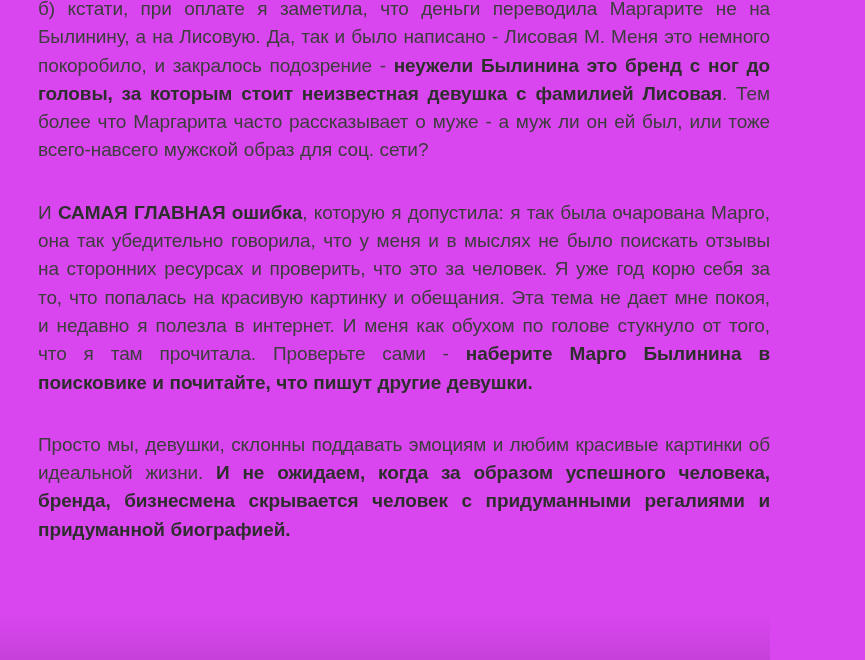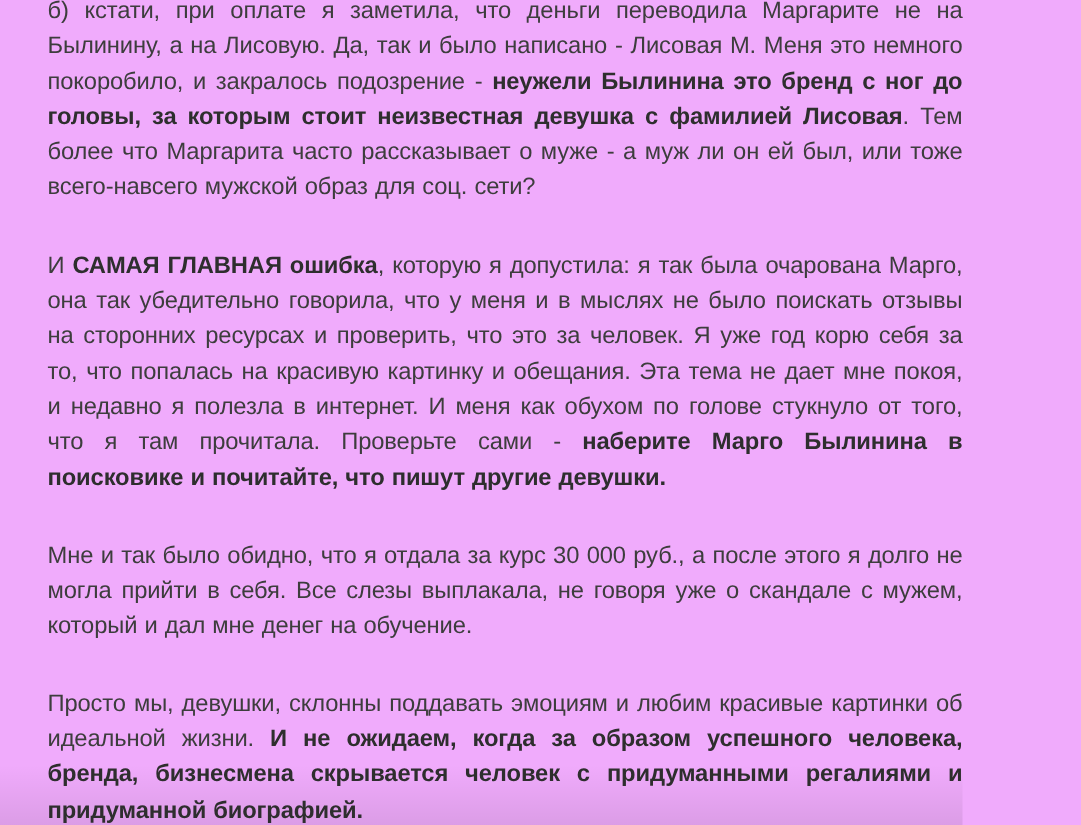--- a/index.html
+++ b/index.html
@@ -10,21 +10,21 @@
   body {
     width: 865px;
     height: 660px;
     overflow: hidden;
     position: relative;
     font-family: "Liberation Sans", sans-serif;
   }
   .page {
     position: absolute;
     inset: 0;
-    background: #f0abfc;
+    background: #d946ef;
   }
   .doc {
     position: absolute;
     left: 38px;
     top: -5px;
     width: 732px;
     z-index: 1;
   }
   .doc p {
     margin: 0 0 34px 0;
@@ -51,16 +51,15 @@
   }
 </style>
 </head>
 <body>
 
 <div class="page">
   <div class="fade"></div>
   <div class="doc">
       <p><span>б) кстати, при оплате я заметила, что деньги переводила Маргарите не на Былинину, а на Лисовую. Да, так и было написано - Лисовая М. Меня это немного покоробило, и закралось подозрение - </span><span class="b">неужели Былинина это бренд с ног до головы, за которым стоит неизвестная девушка с фамилией Лисовая</span><span>. Тем более что Маргарита часто рассказывает о муже - а муж ли он ей был, или тоже всего-навсего мужской образ для соц. сети?</span></p>
       <p><span>И </span><span class="b">САМАЯ ГЛАВНАЯ ошибка</span><span>, которую я допустила: я так была очарована Марго, она так убедительно говорила, что у меня и в мыслях не было поискать отзывы на сторонних ресурсах и проверить, что это за человек. Я уже год корю себя за то, что попалась на красивую картинку и обещания. Эта тема не дает мне покоя, и недавно я полезла в интернет. И меня как обухом по голове стукнуло от того, что я там прочитала. Проверьте сами - </span><span class="b">наберите Марго Былинина в поисковике и почитайте, что пишут другие девушки.</span></p>
-      <p><span>Мне и так было обидно, что я отдала за курс 30 000 руб., а после этого я долго не могла прийти в себя. Все слезы выплакала, не говоря уже о скандале с мужем, который и дал мне денег на обучение.</span></p>
       <p><span>Просто мы, девушки, склонны поддавать эмоциям и любим красивые картинки об идеальной жизни. </span><span class="b">И не ожидаем, когда за образом успешного человека, бренда, бизнесмена скрывается человек с придуманными регалиями и придуманной биографией.</span></p>
     </div>
 </div>
 
 </body></html>

